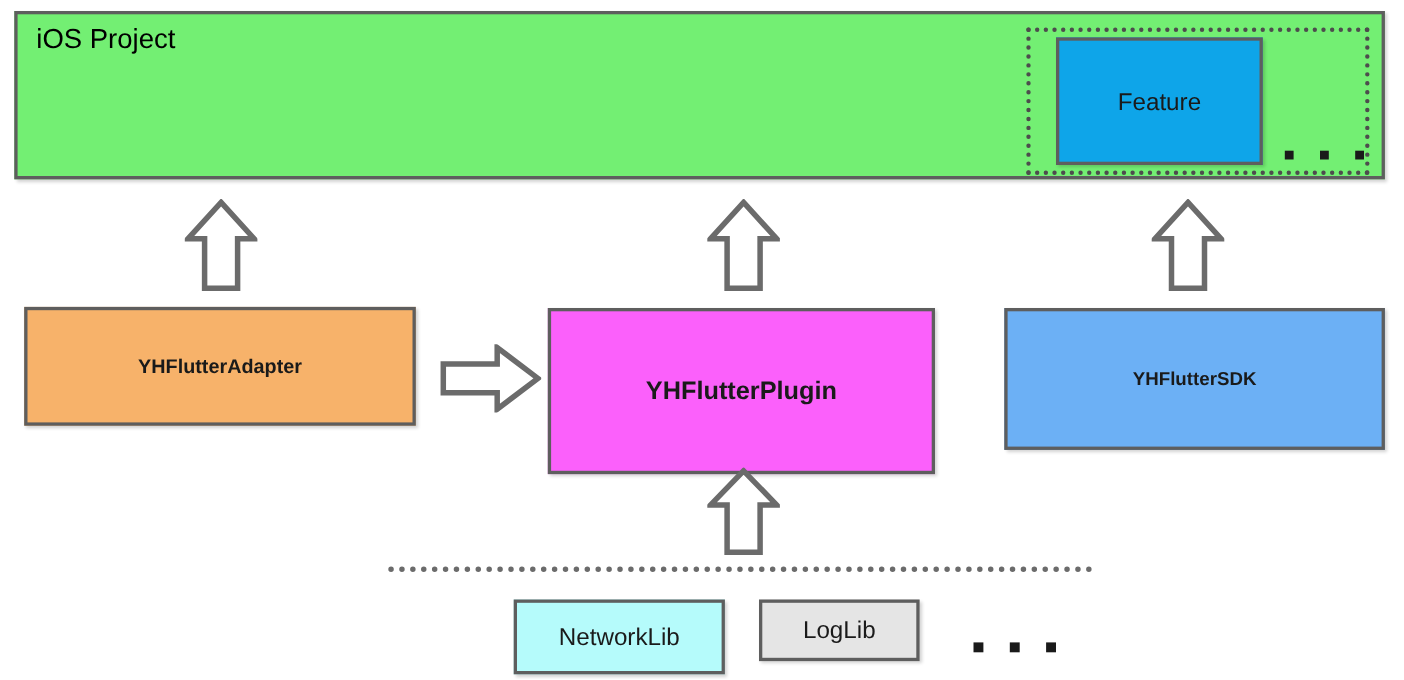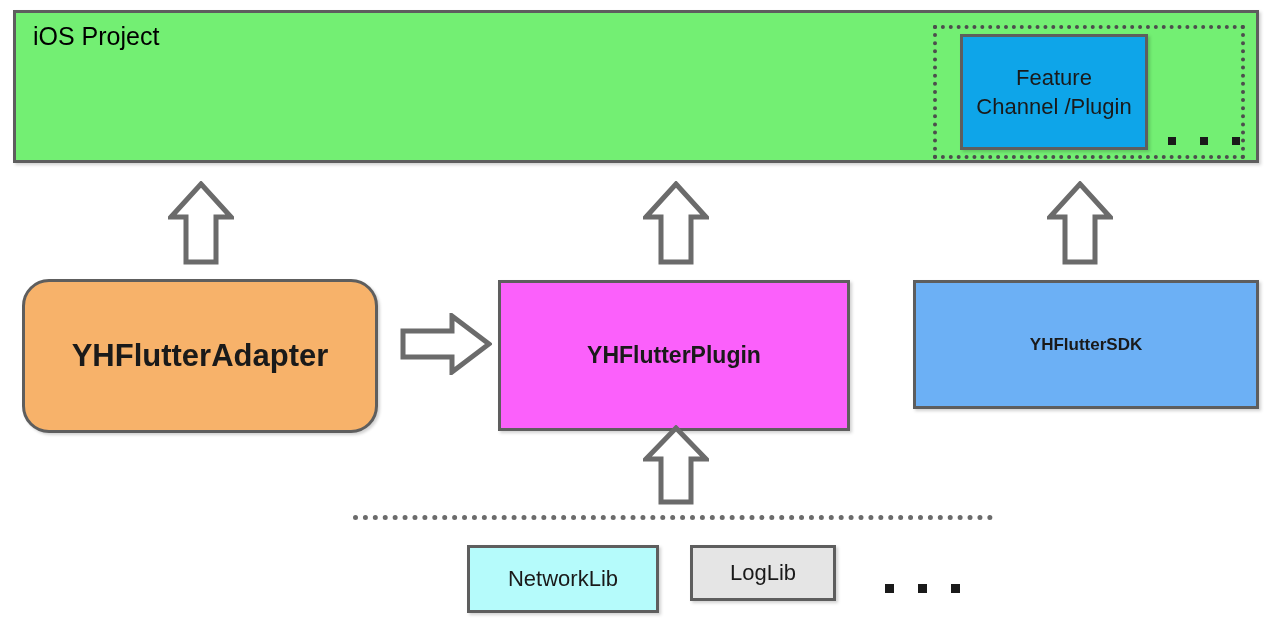--- a/index.html
+++ b/index.html
@@ -83,25 +83,24 @@
     height: 8px;
     background: #1a1a1a;
   }
   #feature-dots { left: 1152px; top: 124px; }
 
   
   #adapter-box {
     left: 22px;
     top: 279px;
     width: 356px;
-    height: 154px;
+    height: 108px;
     background: #f7b26a;
-    font-size: 31px;
+    font-size: 18px;
     font-weight: bold;
-    border-radius: 27px;
   }
   #plugin-box {
     left: 498px;
     top: 280px;
     width: 352px;
     height: 151px;
     background: #fb60fb;
     font-size: 23px;
     font-weight: bold;
   }
@@ -160,21 +159,20 @@
 
 <div id="canvas">
 
   <div class="box" id="ios-project">
     <div id="ios-project-label">iOS Project</div>
 
     <div id="feature-group"></div>
 
     <div class="box" id="feature-box">
       <span>Feature</span>
-      <span>Channel /Plugin</span>
     </div>
 
     <div class="ellipsis-dots" id="feature-dots">
       <span class="dot"></span>
       <span class="dot"></span>
       <span class="dot"></span>
     </div>
   </div>
 
   <svg class="arrow" id="arrow-adapter-to-ios" viewBox="0 0 66 84">

